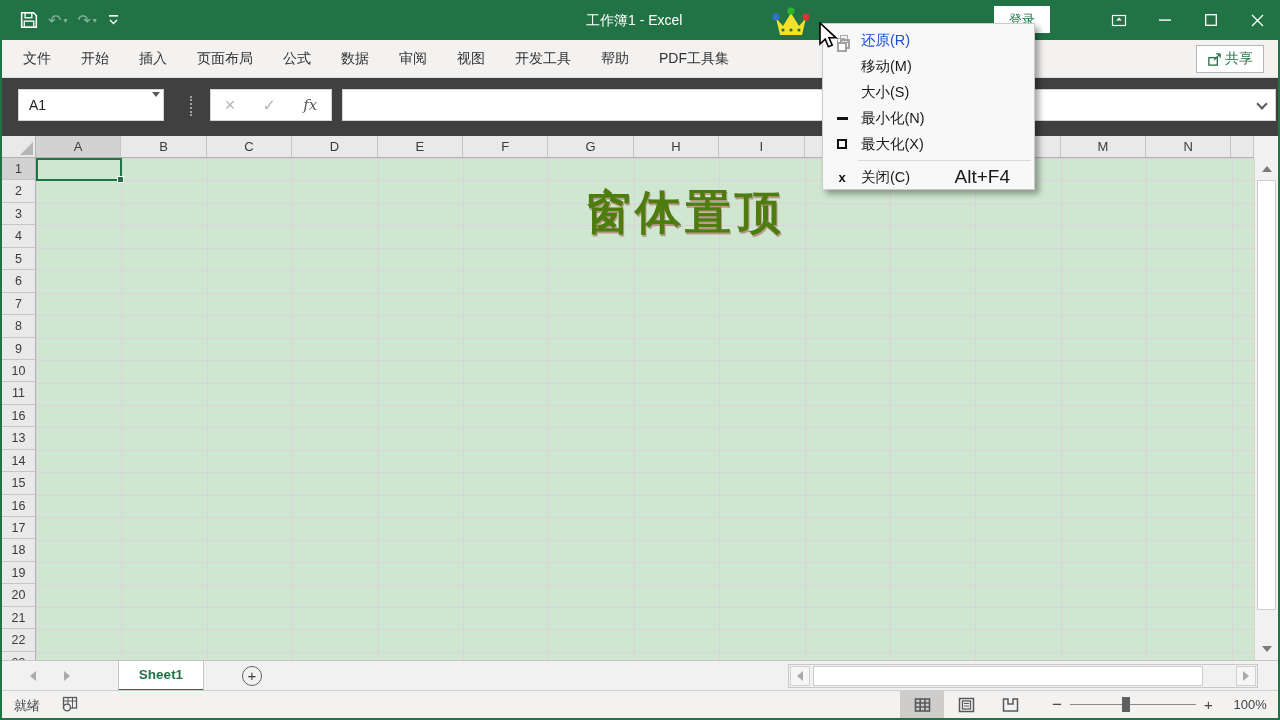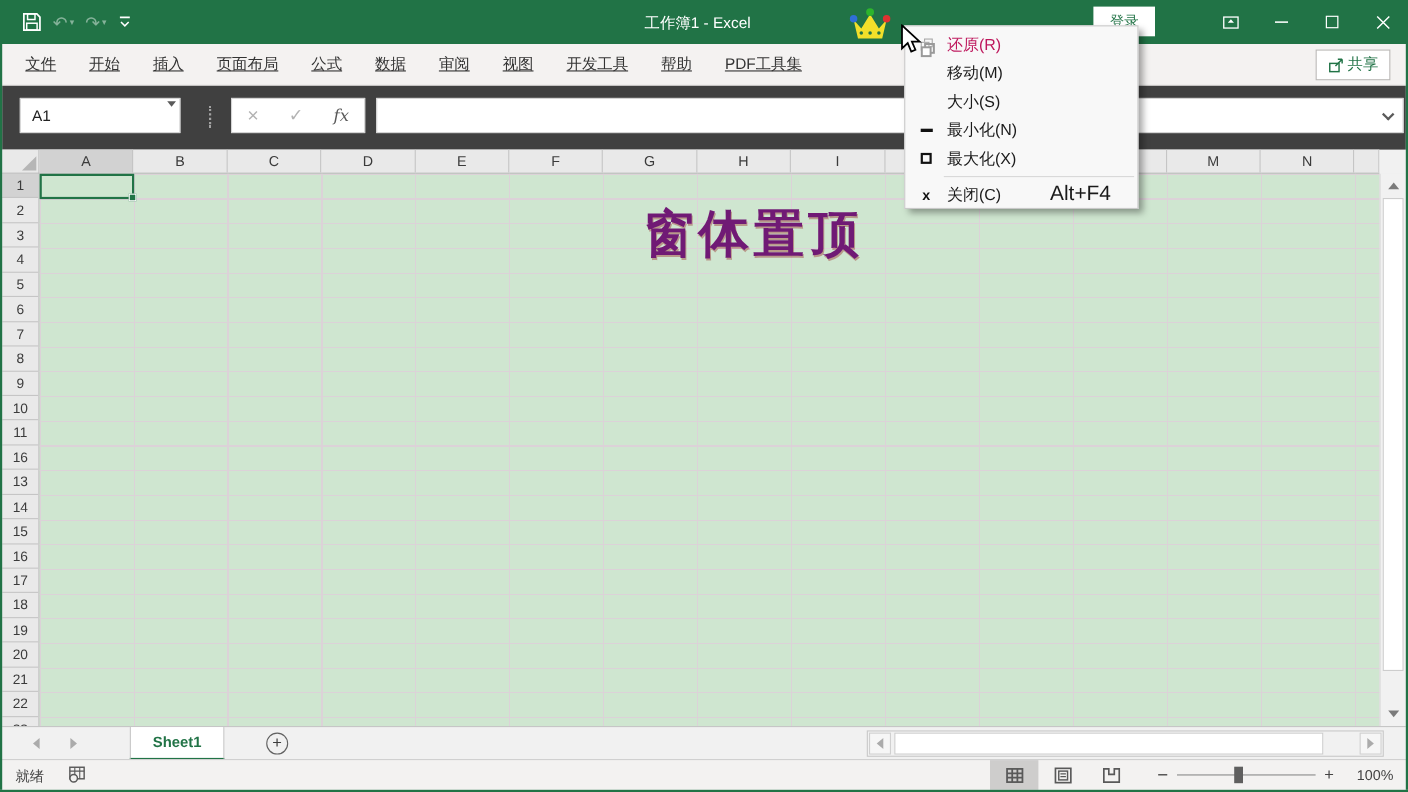--- a/index.html
+++ b/index.html
@@ -17,21 +17,21 @@
     line-height:40px; color:#fff; font-size:14px; white-space:nowrap; }
   .crown { position:absolute; left:768px; top:4px; }
   .signin { position:absolute; left:994px; top:6px; width:56px; height:27px; background:#fff;
     color:#217346; font-size:13px; text-align:center; line-height:27px; border:none; }
   .wincontrols { position:absolute; right:0; top:0; height:40px; display:flex; }
   .winbtn { width:46px; height:40px; display:flex; align-items:center; justify-content:center; color:#fff; }
 
   
   .tabrow { position:absolute; left:2px; top:40px; width:1276px; height:38px; background:#f4f2f1;
     border-bottom:1px solid #e1dfdd; display:flex; align-items:center; padding-left:6px; }
-  .rtab { font-size:14px; color:#333; padding:0 15px; line-height:37px; white-space:nowrap;text-decoration:underline; }
+  .rtab { font-size:14px; color:#333; padding:0 15px; line-height:37px; white-space:nowrap; }
   .share-btn { position:absolute; right:16px; top:45px; height:28px; padding:0 10px; background:#fff;
     border:1px solid #b9b7b5; display:flex; align-items:center; gap:3px; color:#217346; font-size:14px; }
 
   
   .formularow { position:absolute; left:2px; top:78px; width:1276px; height:58px; background:#404040; }
   .namebox { position:absolute; left:16px; top:11px; width:146px; height:32px; background:#fff;
     border:1px solid #d4d4d4; font-size:14px; color:#222; line-height:30px; padding-left:10px; }
   .namebox-caret { position:absolute; right:10px; top:14px; width:0; height:0;
     border-left:4px solid transparent; border-right:4px solid transparent; border-top:5px solid #5a5a5a; }
   .fdots { position:absolute; left:188px; top:18px; height:20px; border-left:2px dotted #a2a2a2; }
@@ -63,21 +63,21 @@
   .row-h:first-child { background:#d2d2d2; }
   .grid { position:absolute; left:36px; top:158px; width:1218px; height:502px; background-color:#cfe6d0;
     background-image:
       repeating-linear-gradient(90deg, #dcd2d8 0 1px, transparent 1px 85.4px),
       repeating-linear-gradient(180deg, #dcd2d8 0 1px, transparent 1px 22.45px); }
   .selcell { position:absolute; left:36px; top:158px; width:86px; height:23px;
     border:2px solid #217346; }
   .fillhandle { position:absolute; right:-4px; bottom:-4px; width:7px; height:7px;
     background:#217346; border:1px solid #fff; }
   .overlay-red { position:absolute; left:585px; top:182px; font-size:46px; font-weight:bold;
-    color:#701a75; letter-spacing:4px; white-space:nowrap;
+    color:#4d7c0f; letter-spacing:4px; white-space:nowrap;
     text-shadow:1px 2px 0 rgba(140,10,10,.35); }
 
   
   .vscroll { position:absolute; left:1254px; top:158px; width:24px; height:502px; background:#f1f1f1;
     border-left:1px solid #d4d4d4; }
   .vs-up,.vs-down { position:absolute; left:2px; width:20px; height:18px; background:#f1f1f1;
     display:flex; align-items:center; justify-content:center; }
   .vs-up { top:2px; } .vs-down { bottom:2px; }
   .tri-up { width:0;height:0;border-left:5px solid transparent;border-right:5px solid transparent;
     border-bottom:6px solid #7a7a7a; }
@@ -123,21 +123,21 @@
   .greenline { position:absolute; left:0; top:718px; width:1280px; height:2px; background:#217346; }
   .sideborder { position:absolute; top:40px; width:2px; height:678px; background:#217346; }
 
   
   .ctxmenu { position:absolute; left:822px; top:23px; width:213px; height:167px; background:#f8f8f8;
     border:1px solid #c9c9c9; box-shadow:4px 4px 6px rgba(0,0,0,.35); z-index:50; padding-top:3px; }
   .mi { height:26px; display:flex; align-items:center; font-size:14.5px; color:#1a1a1a; }
   .mi .ic { width:38px; display:flex; align-items:center; justify-content:center; }
   .mi .lbl { flex:1; }
   .mi .sc { padding-right:24px; font-size:19px; }
-  .mi.disabled .lbl { color:#be185d; }
+  .mi.disabled .lbl { color:#1d4ed8; }
   .msep { height:1px; background:#d9d9d9; margin:3px 3px 3px 35px; }
   .ic-min { width:11px; height:3px; background:#111; }
   .ic-max { width:10px; height:10px; border:2px solid #111; }
   .ic-close { font-weight:bold; font-size:13px; color:#111; }
   .ic-restore { position:relative; width:11px; height:11px; }
   .ic-restore i { position:absolute; width:8px; height:8px; border:1px solid #a8a8a8; display:block; }
   .ic-restore i:first-child { right:0; top:0; }
   .ic-restore i:last-child { left:0; bottom:0; background:#f8f8f8; }
 
   .cursor { position:absolute; left:818px; top:22px; z-index:60; }

